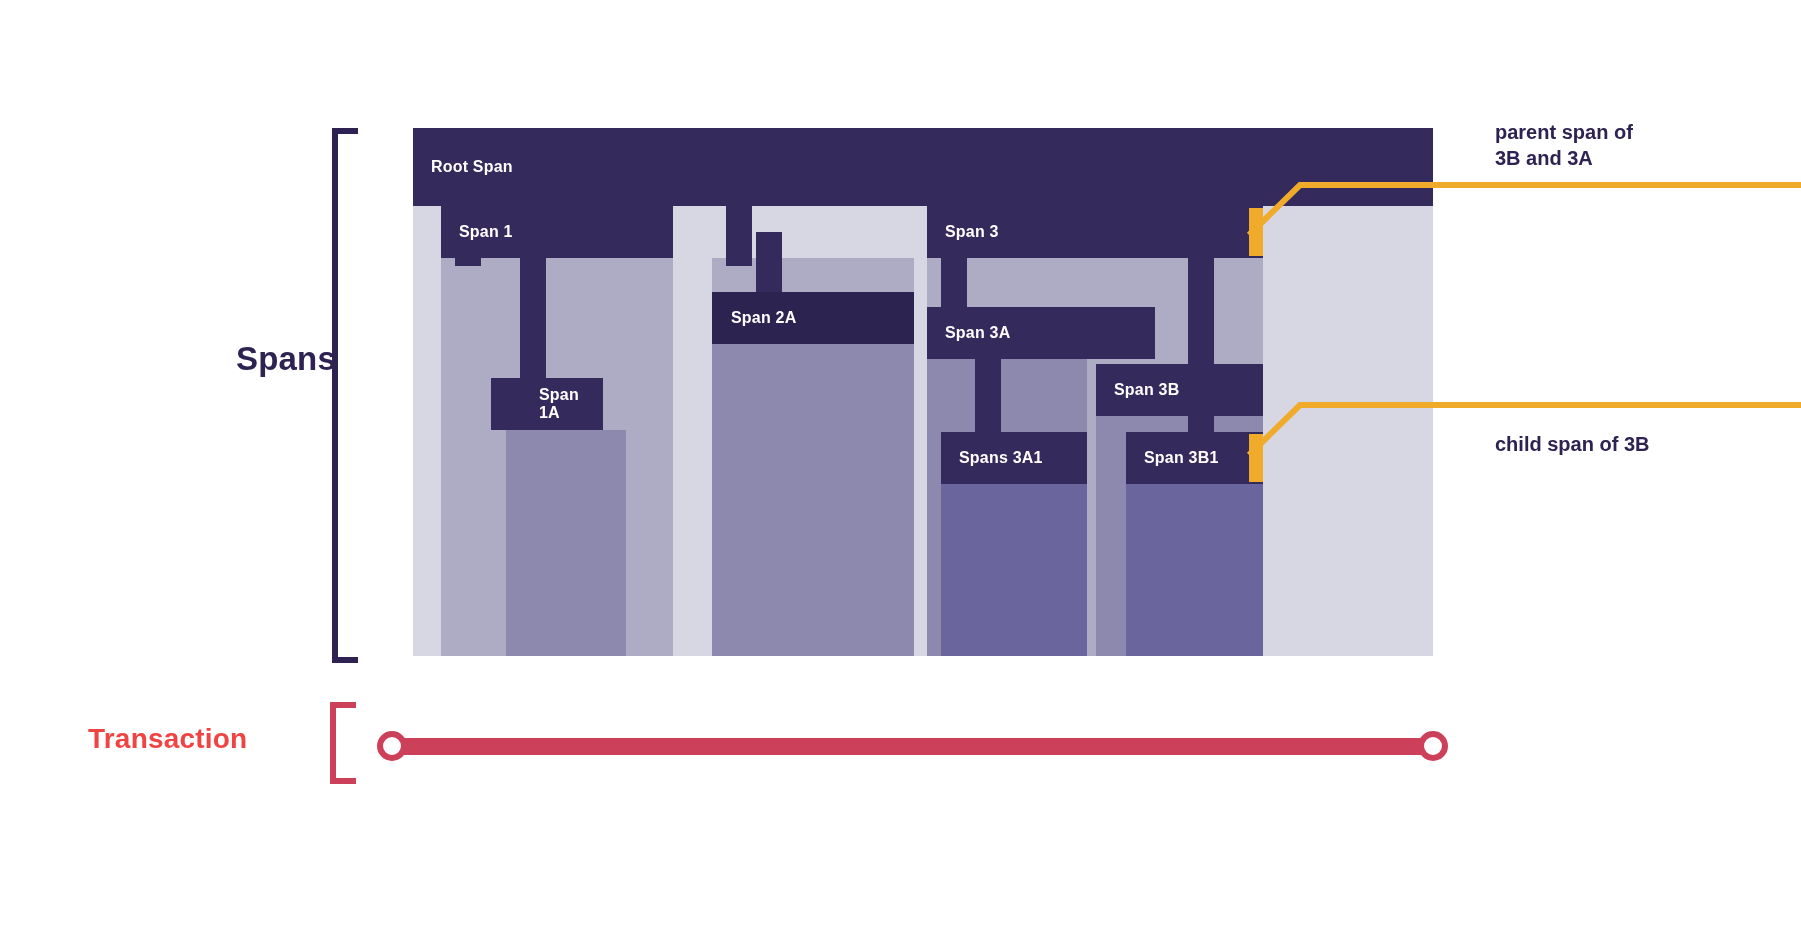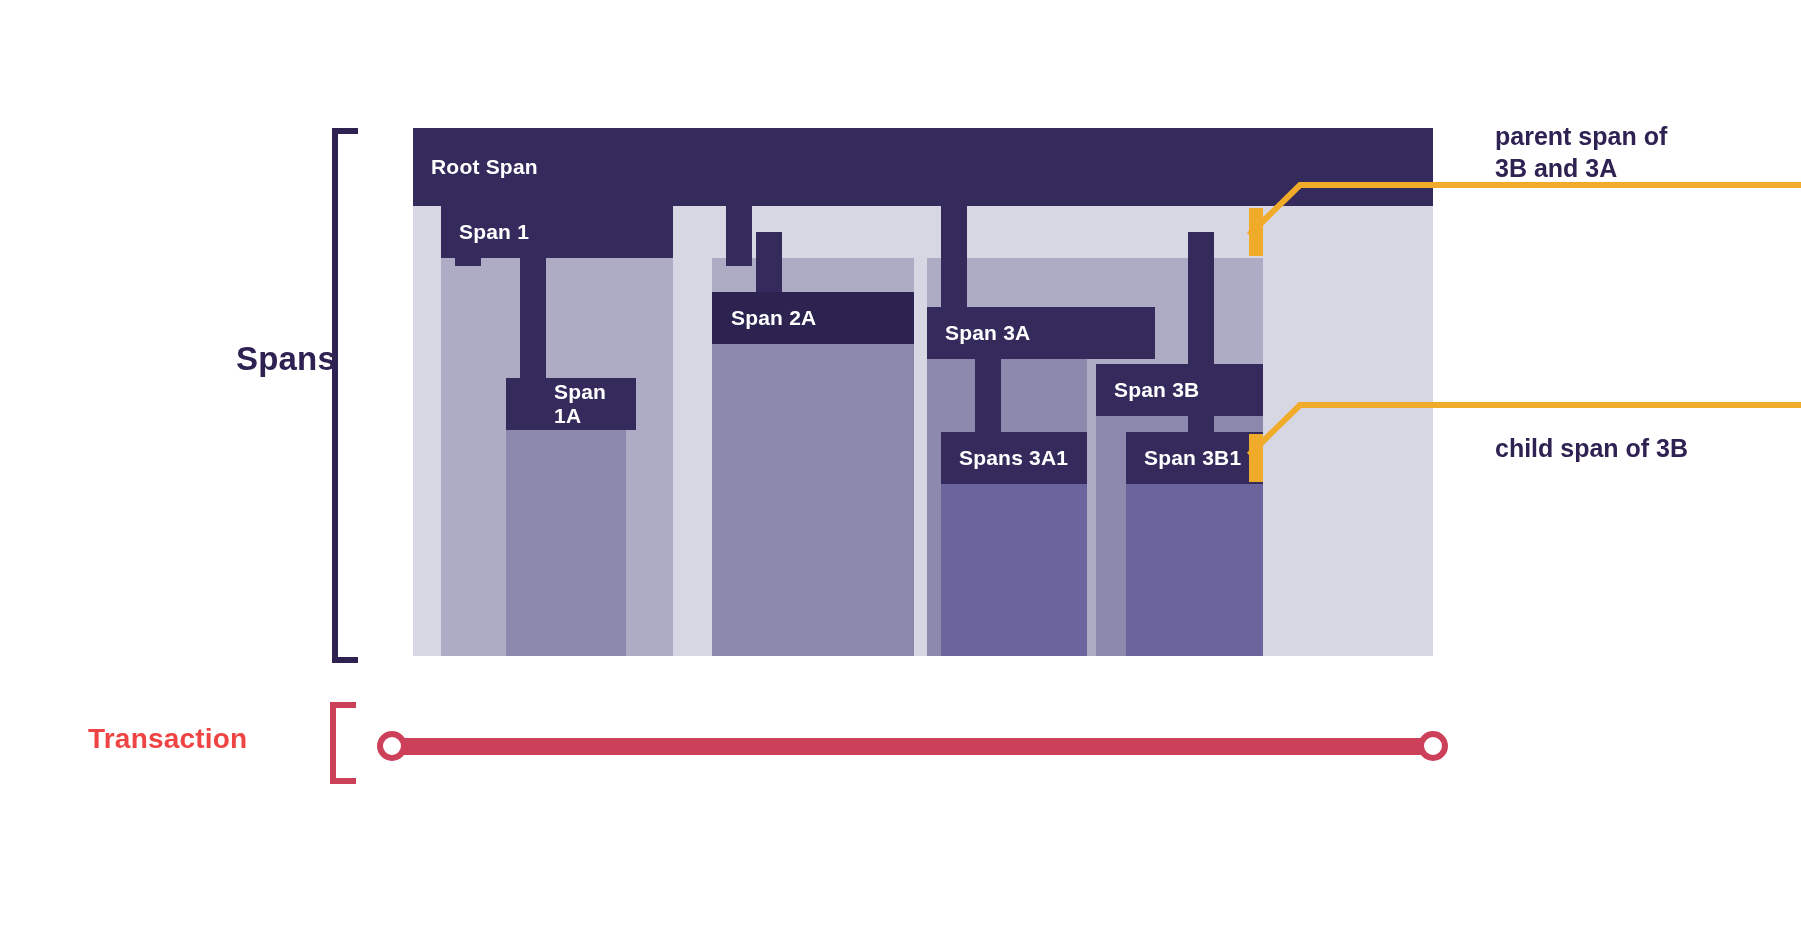--- a/index.html
+++ b/index.html
@@ -48,39 +48,39 @@
   #waterfall{
     position:absolute;
     left:413px; top:128px;
     width:1020px; height:528px;
   }
   .trail{ position:absolute; }
   .bar{
     position:absolute;
     background:#352a5c;
     color:#ffffff;
-    font-size:21px;
+    font-size:16px;
     font-weight:bold;
     display:flex;
     align-items:center;
     box-sizing:border-box;
     padding-left:18px;
     letter-spacing:.2px;
   }
   .bar.deep{ background:#2c2350;padding-left:19px; }
   .stem{ position:absolute; background:#352a5c; }
   .marker{
     position:absolute;
     background:#f0ab2a;
   }
 
   
   .callout{
     position:absolute;
-    font-size:25px;
+    font-size:20px;
     font-weight:bold;
     line-height:1.28;
     color:#2e2252;
     white-space:pre-line;
   }
   .leader{ position:absolute; }
   .leader svg{ display:block; overflow:visible; }
 
   
   .tx-line{
@@ -134,29 +134,32 @@
     <div class="stem" style="left:775px;top:264px;width:26px;height:72px;"></div>
 
     <div class="bar" style="left:0px;top:0px;width:1020px;height:78px;">
       <span>Root Span</span>
     </div>
 
     <div class="bar" style="left:28px;top:78px;width:232px;height:52px;">
       <span>Span 1</span>
     </div>
 
-    <div class="bar" style="left:93px;top:250px;width:130px;height:52px;padding-left:48px;">
+    <div class="bar" style="left:78px;top:250px;width:112px;height:52px;padding-left:48px;">
       <span>Span 1A</span>
     </div>
 
 
     <div class="bar deep" style="left:299px;top:164px;width:202px;height:52px;">
       <span>Span 2A</span>
     </div>
 
+    <div class="bar" style="left:514px;top:78px;width:336px;height:52px;">
+      <span>Span 3</span>
+    </div>
 
     <div class="bar" style="left:514px;top:164px;width:228px;height:52px;margin-top:15px;">
       <span>Span 3A</span>
     </div>
 
     <div class="bar" style="left:528px;top:304px;width:146px;height:52px;">
       <span>Spans 3A1</span>
     </div>
 
     <div class="bar" style="left:683px;top:236px;width:167px;height:52px;">

